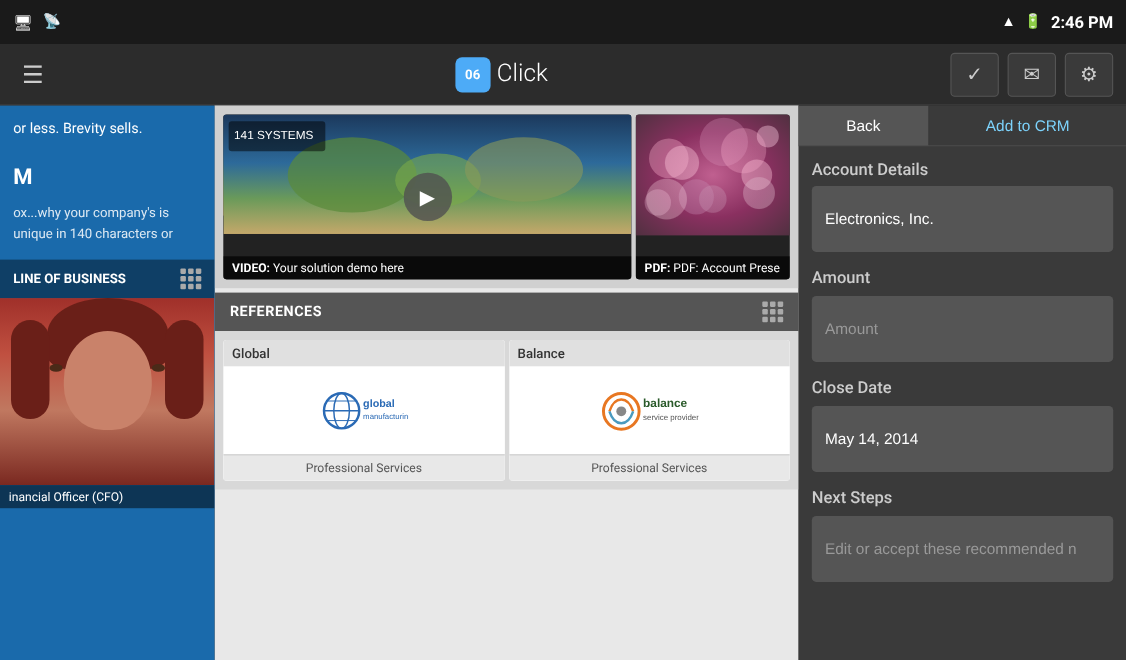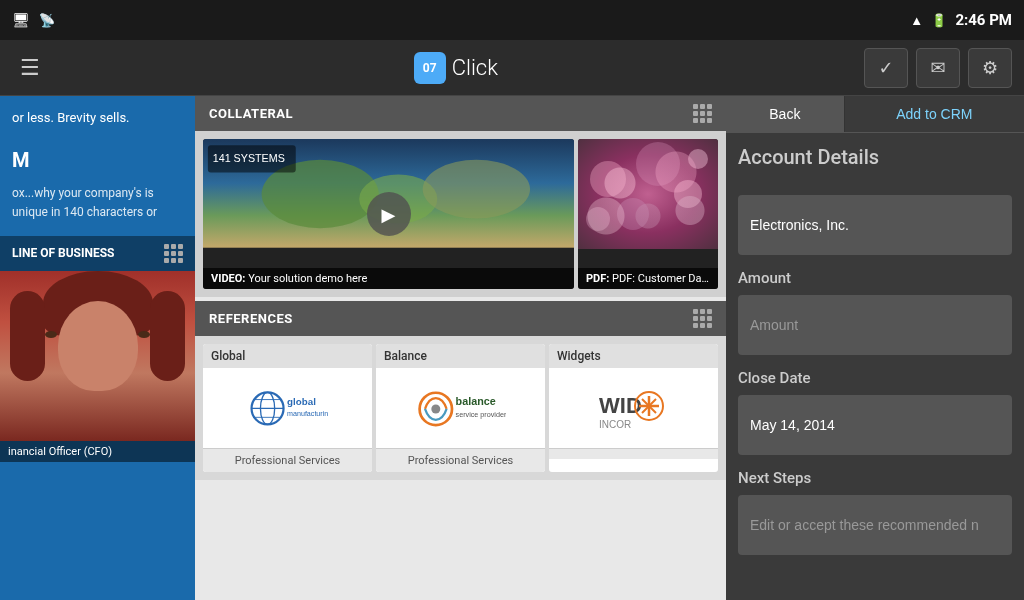--- a/index.html
+++ b/index.html
@@ -316,23 +316,23 @@
       color: #7dd3fc;
       font-size: 14px;
       cursor: pointer;
       text-align: center;
     }
     .crm-form {
       padding: 12px;
     }
     .crm-section-title {
       color: #ccc;
-      font-size: 20px;
+      font-size: 15px;
       font-weight: 500;
-      margin-bottom: 26px;
+      margin-bottom: 6px;
     }
     .crm-input {
       width: 100%;
       padding: 22px 12px;
       background: #555;
       border: none;
       border-radius: 4px;
       color: white;
       font-size: 14px;
       margin-bottom: 14px;
@@ -386,21 +386,21 @@
     <span>2:46 PM</span>
   </div>
 </div>
 
 <div class="top-nav">
   <div class="top-nav-left">
     <div class="hamburger-btn">☰</div>
   </div>
   <div class="app-logo">
     <div class="logo-icon">
-      <span>07</span>
+      <span>06</span>
     </div>
     <span class="logo-text">
       <span>Click</span>
     </span>
   </div>
   <div class="top-nav-right">
     <div class="nav-icon-btn">✓</div>
     <div class="nav-icon-btn">✉</div>
     <div class="nav-icon-btn">⚙</div>
   </div>
@@ -452,34 +452,20 @@
       </div>
       <div class="cfo-label">
         <span>inancial Officer (CFO)</span>
       </div>
     </div>
   </div>
 
   <div class="center-panel">
 
     <div class="collateral-section">
-      <div class="section-header">
-        <span>COLLATERAL</span>
-        <div class="grid-icon">
-          <div class="grid-dot"></div>
-            <div class="grid-dot"></div>
-            <div class="grid-dot"></div>
-          <div class="grid-dot"></div>
-            <div class="grid-dot"></div>
-            <div class="grid-dot"></div>
-          <div class="grid-dot"></div>
-            <div class="grid-dot"></div>
-            <div class="grid-dot"></div>
-        </div>
-      </div>
       <div class="media-row">
 
         <div class="video-card">
           <div class="earth-bg">
             
             <svg width="100%" height="110" viewBox="0 0 380 110">
               <defs>
                 <linearGradient id="skyGrad" x1="0" y1="0" x2="0" y2="1">
                   <stop offset="0%" stop-color="#1c3a5e"></stop>
                   <stop offset="40%" stop-color="#2d6a9a"></stop>
@@ -512,21 +498,21 @@
               <circle cx="30" cy="40" r="18" fill="rgba(255,180,210,0.35)"></circle>
               <circle cx="80" cy="25" r="22" fill="rgba(220,150,190,0.3)"></circle>
               <circle cx="110" cy="55" r="14" fill="rgba(255,200,220,0.4)"></circle>
               <circle cx="55" cy="75" r="16" fill="rgba(200,140,180,0.35)"></circle>
               <circle cx="20" cy="80" r="12" fill="rgba(240,190,215,0.3)"></circle>
               <circle cx="120" cy="20" r="10" fill="rgba(255,210,230,0.4)"></circle>
             </svg>
           </div>
           <div class="pdf-label">
             <strong>PDF:</strong>
-            <span>PDF: Customer Date</span>
+            <span>PDF: Account Prese</span>
           </div>
         </div>
       </div>
     </div>
 
     <div class="references-section">
       <div class="section-header">
         <span>REFERENCES</span>
         <div class="grid-icon">
           <div class="grid-dot"></div>
@@ -579,43 +565,20 @@
 
               <text x="44" y="24" fill="#2a5a2a" font-size="12" font-family="Arial" font-weight="bold">balance</text>
               <text x="44" y="37" fill="#555" font-size="8" font-family="Arial">service provider</text>
             </svg>
           </div>
           <div class="ref-card-footer">
             <span>Professional Services</span>
           </div>
         </div>
 
-        <div class="ref-card">
-          <div class="ref-card-header">
-            <span>Widgets</span>
-          </div>
-          <div class="ref-card-logo widgets-card-logo">
-            <svg viewBox="0 0 80 55" width="80" height="55">
-
-              <text x="5" y="32" fill="#444" font-size="22" font-family="Arial" font-weight="bold">WID</text>
-
-              <g transform="translate(55, 25)">
-                <circle cx="0" cy="0" r="14" fill="none" stroke="#e87722" stroke-width="2"></circle>
-                <line x1="-10" y1="0" x2="10" y2="0" stroke="#e87722" stroke-width="2.5"></line>
-                <line x1="0" y1="-10" x2="0" y2="10" stroke="#e87722" stroke-width="2.5"></line>
-                <line x1="-7" y1="-7" x2="7" y2="7" stroke="#e87722" stroke-width="2"></line>
-                <line x1="7" y1="-7" x2="-7" y2="7" stroke="#e87722" stroke-width="2"></line>
-              </g>
-              <text x="5" y="47" fill="#888" font-size="10" font-family="Arial">INCOR</text>
-            </svg>
-          </div>
-          <div class="ref-card-footer">
-            <span></span>
-          </div>
-        </div>
       </div>
     </div>
   </div>
 
   <div class="right-panel">
     <div class="crm-action-bar">
       <button class="crm-back-btn">Back</button>
       <button class="crm-add-btn">Add to CRM</button>
     </div>
 

